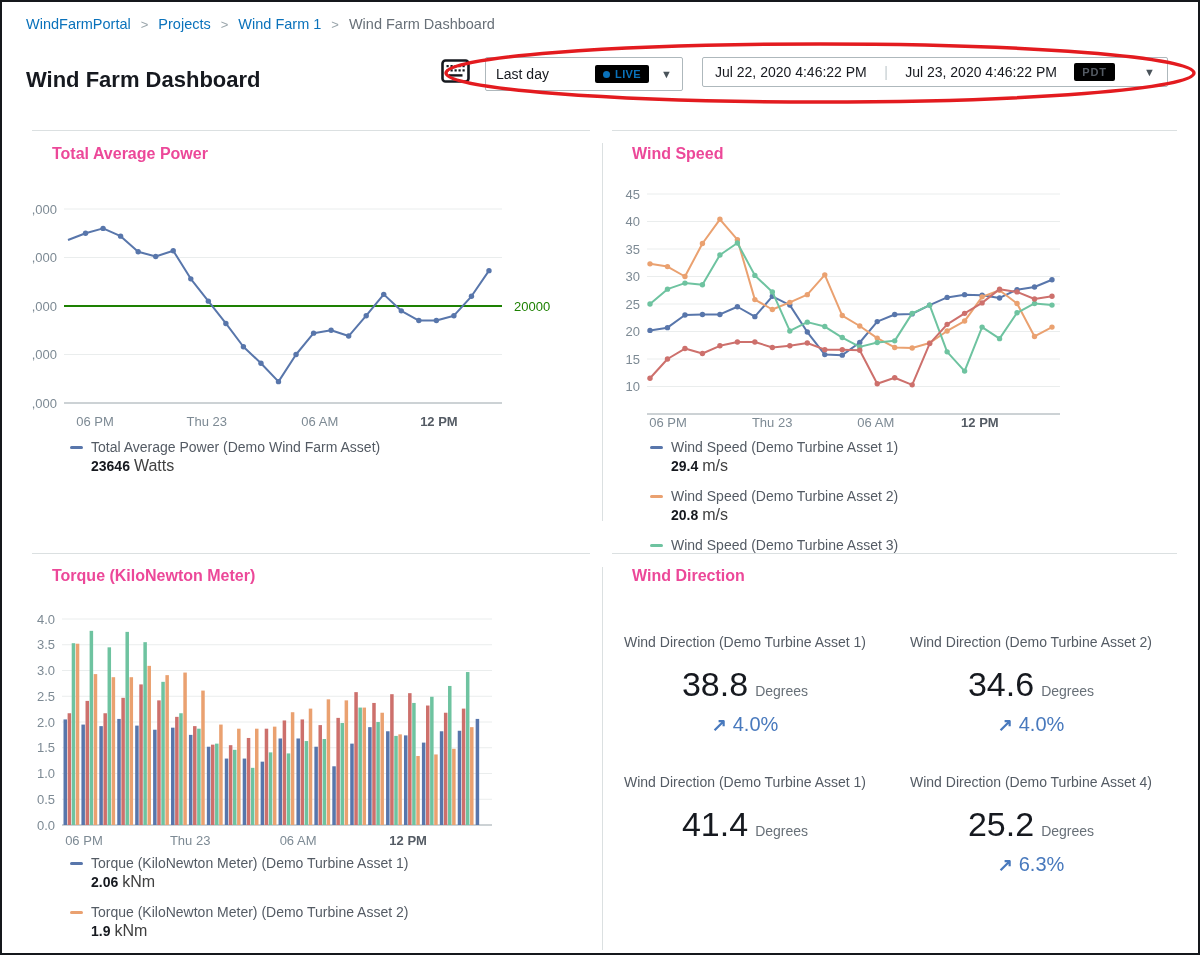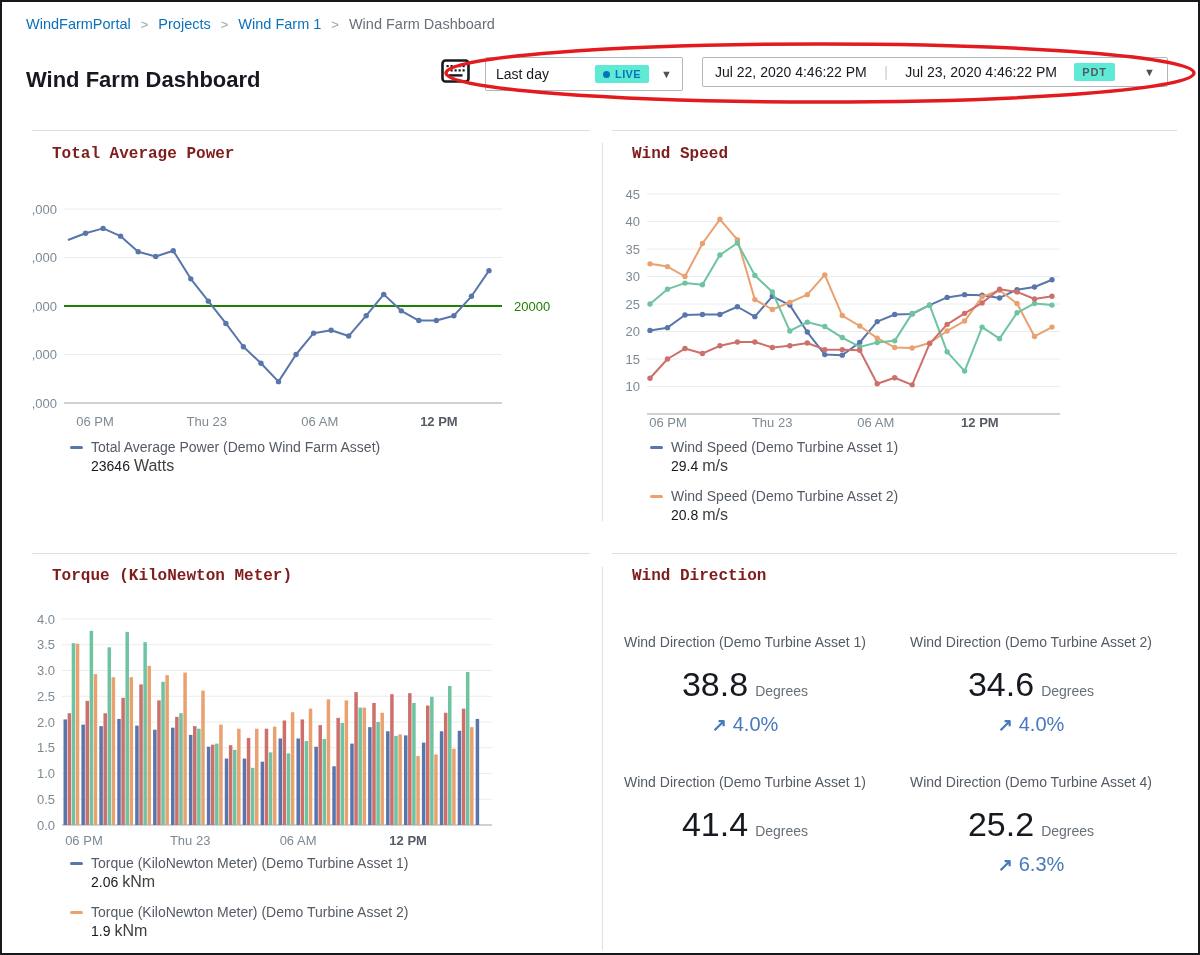--- a/index.html
+++ b/index.html
@@ -13,52 +13,52 @@
   .bc-current{color:#687078;}
 
   
   .page-title{position:absolute;left:24px;top:50px;font-size:22px;font-weight:bold;color:#16191f;}
 
   
   .kbd-icon{position:absolute;left:438px;top:55px;}
   .ctrl-box{position:absolute;top:55px;height:30px;border:1px solid #aeb8bc;border-radius:2px;background:#fff;display:flex;align-items:center;box-sizing:border-box;font-size:14px;color:#16191f;}
   .range-box{left:483px;width:198px;padding:16px 10px;}
   .range-label{flex:1;}
-  .badge{background:#5eead4;border-radius:2px;font-size:11px;padding:3px 8px;display:inline-flex;align-items:center;}
+  .badge{background:#000000;border-radius:2px;font-size:11px;padding:3px 8px;display:inline-flex;align-items:center;}
   .live-badge{color:#0a72bb;font-weight:bold;letter-spacing:.4px;}
   .live-dot{width:7px;height:7px;border-radius:50%;background:#0a72bb;display:inline-block;margin-right:5px;}
   .caret{color:#4a535a;font-size:11px;margin-left:12px;}
   .date-box{left:700px;width:466px;padding:0 12px;justify-content:space-between;}
   .date-sep{color:#c2cbcf;}
   .pdt-badge{color:#545b64;font-weight:bold;letter-spacing:.8px;}
 
   
   .annotation{position:absolute;left:430px;top:36px;pointer-events:none;z-index:50;}
 
   
   .div-h,.div-v{position:absolute;background:#dbe0e1;}
   .div-h{height:1px;}
   .div-v{width:1px;}
 
   
   .widget{position:absolute;overflow:hidden;}
-  .widget-title{position:absolute;left:20px;top:14px;font-size:16px;font-weight:bold;color:#7f1d1d;font-family:Liberation Mono, monospace;}
+  .widget-title{position:absolute;left:20px;top:14px;font-size:16px;font-weight:bold;color:#ec4899;}
   .chart{position:absolute;left:0;}
   svg text.tick{fill:#7d8a94;font-size:13px;}
   svg text.tickb{fill:#545b64;font-size:13px;font-weight:bold;}
   svg text.thr{font-size:13px;}
 
   
   .legend{position:absolute;left:38px;right:10px;}
   .legend-item{margin-bottom:13px;}
   .legend-row1{display:flex;align-items:center;}
   .legend-dash{width:13px;height:3px;border-radius:2px;margin-right:8px;flex:0 0 auto;}
   .legend-name{font-size:14px;color:#545b64;}
   .legend-row2{margin-left:21px;margin-top:2px;}
-  .legend-value{font-size:14px;font-weight:normal;color:#16191f;}
+  .legend-value{font-size:14px;font-weight:bold;color:#16191f;}
   .legend-unit{font-size:16px;color:#404040;margin-left:4px;}
 
   
   .kpi-grid{position:absolute;left:8px;top:79px;display:grid;grid-template-columns:250px 250px;column-gap:6px;row-gap:42px;gap:36px;}
   .kpi-cell{text-align:center;}
   .kpi-label{font-size:14px;color:#545b64;line-height:20px;}
   .kpi-value-row{margin-top:13px;}
   .kpi-value{font-size:34px;color:#16191f;}
   .kpi-unit{font-size:14px;color:#687078;margin-left:7px;}
   .kpi-trend{margin-top:9px;font-size:20px;color:#4879bd;}
@@ -310,20 +310,26 @@
           </div>
           <div class="legend-row2"><span class="legend-value">29.4</span><span class="legend-unit">m/s</span></div>
         </div>
         <div class="legend-item">
           <div class="legend-row1">
             <span class="legend-dash" style="background: rgb(234, 161, 112);"></span>
             <span class="legend-name">Wind Speed (Demo Turbine Asset 2)</span>
           </div>
           <div class="legend-row2"><span class="legend-value">20.8</span><span class="legend-unit">m/s</span></div>
         </div>
+        <div class="legend-item">
+          <div class="legend-row1">
+            <span class="legend-dash" style="background: rgb(110, 195, 160);"></span>
+            <span class="legend-name">Wind Speed (Demo Turbine Asset 3)</span>
+          </div>
+        </div>
       </div>
   </div>
 
   <div class="widget" style="left:30px;top:551px;width:558px;height:402px">
     <div class="widget-title">Torque (KiloNewton Meter)</div>
     <svg id="chart-torque" class="chart" style="top:49px" width="545" height="250">
         <line x1="30" y1="223" x2="460" y2="223" stroke="#9aa5ab" stroke-width="1"></line>
         <text x="23" y="227.5" text-anchor="end" class="tick">0.0</text>
         <line x1="30" y1="197.25" x2="460" y2="197.25" stroke="#eaeded" stroke-width="1"></line>
         <text x="23" y="201.75" text-anchor="end" class="tick">0.5</text>

